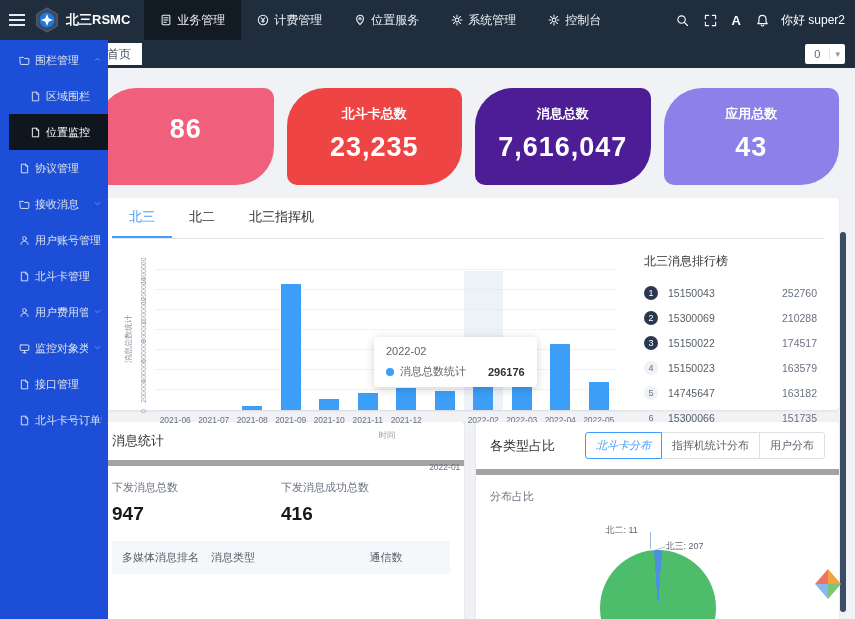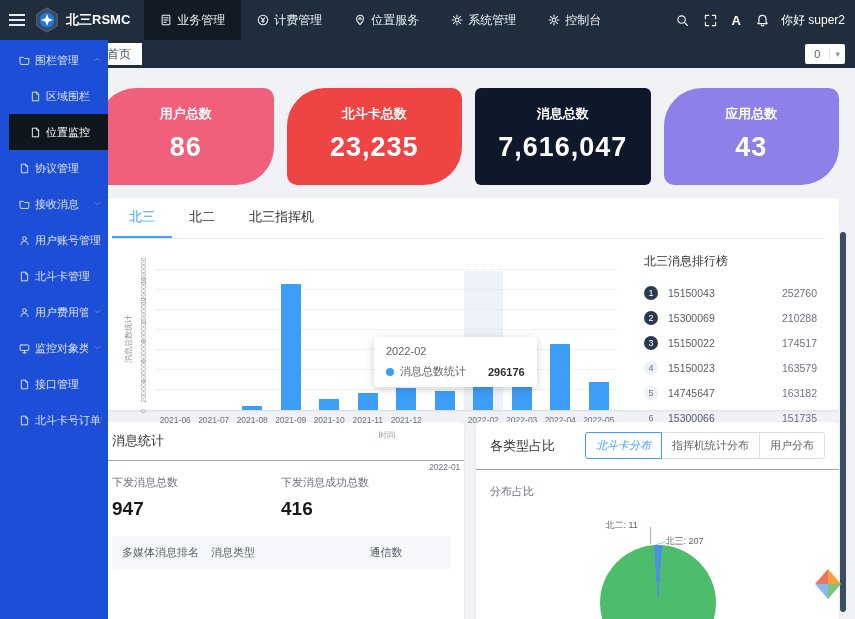--- a/index.html
+++ b/index.html
@@ -74,21 +74,21 @@
   .rank-row { display:flex; align-items:center; height:25px; cursor:default; }
   .rank-badge { width:14px; height:14px; border-radius:50%; background:#eef1f5; color:#6b7280; font-size:9px; display:flex; align-items:center; justify-content:center; flex:0 0 auto; }
   .rank-badge.top { background:#2a3950; color:#fff; }
   .rank-id { font-size:10.5px; color:#555e66; margin-left:10px; }
   .rank-val { margin-left:auto; font-size:10.5px; color:#6b7280; padding-right:4px; }
 
   
   .bottom-row { display:flex; gap:12px; }
   .panel-msg { width:366px; height:240px; }
   .panel-dist { flex:1; height:240px; position:relative; overflow:hidden; }
-  .p-head { display:flex; align-items:center; padding:10px 14px; border-bottom:1px solid #a3a3a3; }
+  .p-head { display:flex; align-items:center; padding:10px 14px; border-bottom:6px solid #a3a3a3; }
   .p-title { font-size:13px; color:#303133; }
   .p-body { padding:14px; }
   .metrics { display:flex; }
   .metric { width:50%; }
   .metric .ml { font-size:11px; color:#6b7280; }
   .metric .mv { font-size:19px; font-weight:bold; color:#17181a; margin-top:8px; }
   .mtable-head { margin-top:16px; background:#f5f7fa; display:flex; padding:9px 10px; font-size:11px; color:#555e66; }
   .mth0 { width:28%; } .mth1 { width:38%; } .mth2 { width:34%; text-align:center; }
 
   .btn-group { margin-left:auto; display:flex; }
@@ -324,28 +324,27 @@
   <div class="tab-pager">
     <span class="num">0</span>
     <span class="arrow">▾</span>
   </div>
 </div>
 
 <div class="content">
 
   <div class="cards-row">
       <div class="stat-card" style="background: rgb(240, 96, 124);">
-        <div class="t">用户总数</div>
         <div class="v">86</div>
       </div>
       <div class="stat-card" style="background: #ef4444;">
         <div class="t">北斗卡总数</div>
         <div class="v">23,235</div>
       </div>
-      <div class="stat-card" style="background: #0f172a; border-radius: 6px;">
+      <div class="stat-card" style="background: #4c1d95;">
         <div class="t">消息总数</div>
         <div class="v">7,616,047</div>
       </div>
       <div class="stat-card" style="background: rgb(141, 128, 232);">
         <div class="t">应用总数</div>
         <div class="v">43</div>
       </div>
     </div>
 
   <div class="panel panel-main">

